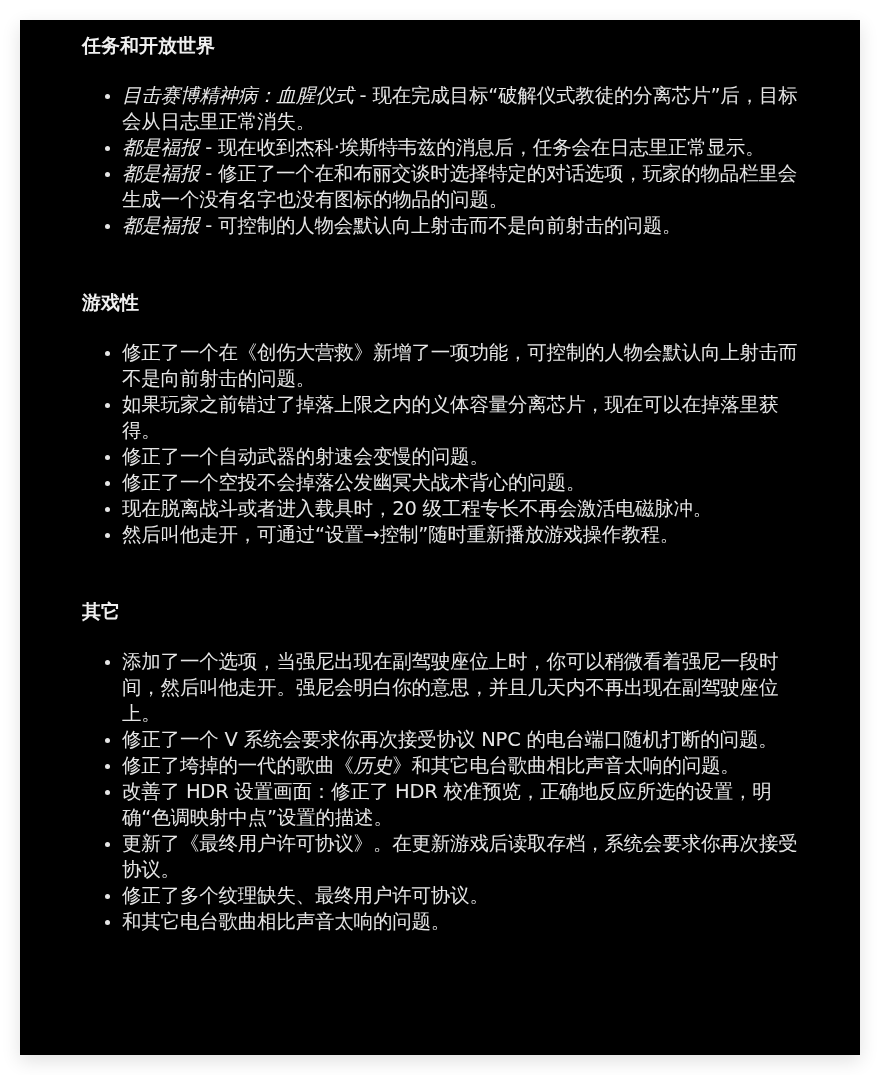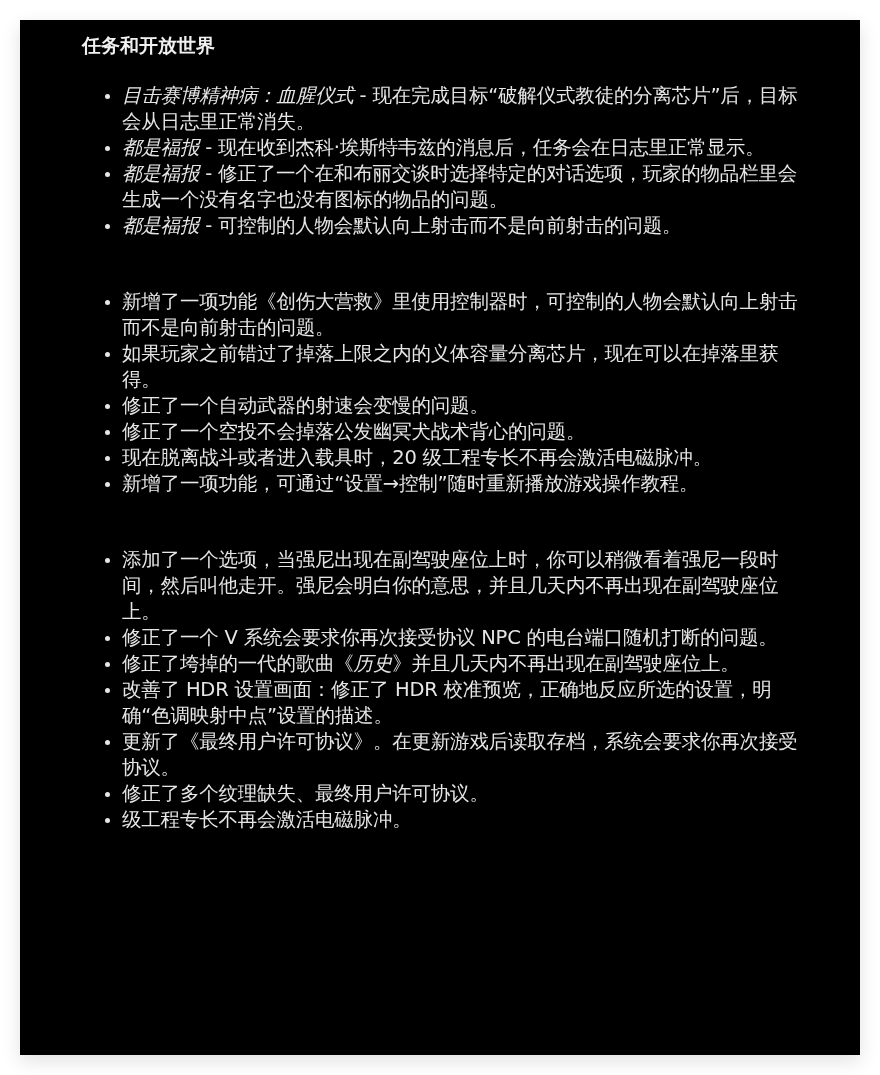--- a/index.html
+++ b/index.html
@@ -64,35 +64,37 @@
     <h3 class="section-title">任务和开放世界</h3>
     <ul class="section-list">
       <li><span class="ital">目击赛博精神病：血腥仪式</span><span> - 现在完成目标“破解仪式教徒的分离芯片”后，目标会从日志里正常消失。</span></li>
       <li><span class="ital">都是福报</span><span> - 现在收到杰科·埃斯特韦兹的消息后，任务会在日志里正常显示。</span></li>
       <li><span class="ital">都是福报</span><span> - 修正了一个在和布丽交谈时选择特定的对话选项，玩家的物品栏里会生成一个没有名字也没有图标的物品的问题。</span></li>
       <li><span class="ital">都是福报</span><span> - 可控制的人物会默认向上射击而不是向前射击的问题。</span></li>
     </ul>
   </div>
 
   <div class="section">
+    <h3 class="section-title">游戏性</h3>
     <ul class="section-list">
-      <li>新增了一项功能《创伤大营救》里使用控制器时，可控制的人物会默认向上射击而不是向前射击的问题。</li>
+      <li>修正了一个在《创伤大营救》新增了一项功能，可控制的人物会默认向上射击而不是向前射击的问题。</li>
       <li>如果玩家之前错过了掉落上限之内的义体容量分离芯片，现在可以在掉落里获得。</li>
       <li>修正了一个自动武器的射速会变慢的问题。</li>
       <li>修正了一个空投不会掉落公发幽冥犬战术背心的问题。</li>
       <li>现在脱离战斗或者进入载具时，20 级工程专长不再会激活电磁脉冲。</li>
-      <li>新增了一项功能，可通过“设置→控制”随时重新播放游戏操作教程。</li>
+      <li>然后叫他走开，可通过“设置→控制”随时重新播放游戏操作教程。</li>
     </ul>
   </div>
 
   <div class="section">
+    <h3 class="section-title">其它</h3>
     <ul class="section-list">
       <li>添加了一个选项，当强尼出现在副驾驶座位上时，你可以稍微看着强尼一段时间，然后叫他走开。强尼会明白你的意思，并且几天内不再出现在副驾驶座位上。</li>
       <li>修正了一个 V 系统会要求你再次接受协议 NPC 的电台端口随机打断的问题。</li>
-      <li><span>修正了垮掉的一代的歌曲《</span><span class="ital">历史</span><span>》并且几天内不再出现在副驾驶座位上。</span></li>
+      <li><span>修正了垮掉的一代的歌曲《</span><span class="ital">历史</span><span>》和其它电台歌曲相比声音太响的问题。</span></li>
       <li>改善了 HDR 设置画面：修正了 HDR 校准预览，正确地反应所选的设置，明确“色调映射中点”设置的描述。</li>
       <li>更新了《最终用户许可协议》。在更新游戏后读取存档，系统会要求你再次接受协议。</li>
       <li>修正了多个纹理缺失、最终用户许可协议。</li>
-      <li>级工程专长不再会激活电磁脉冲。</li>
+      <li>和其它电台歌曲相比声音太响的问题。</li>
     </ul>
   </div>
 
 </div>
 
 </body></html>

